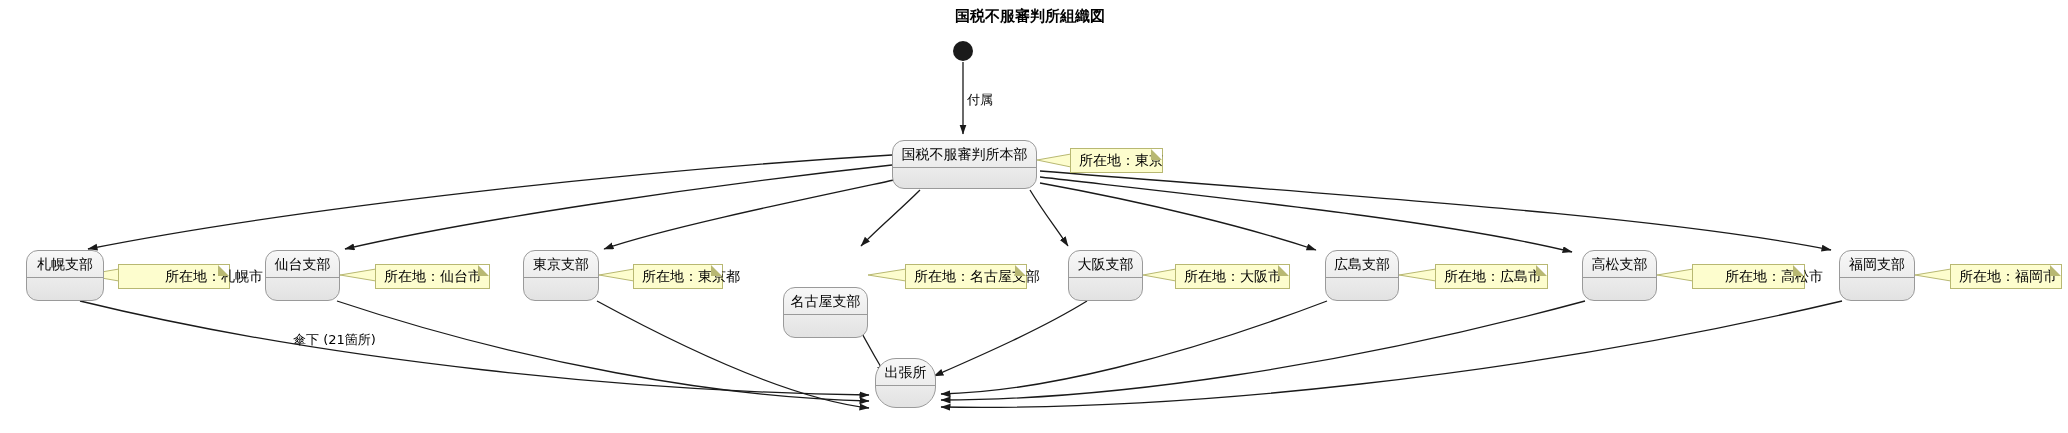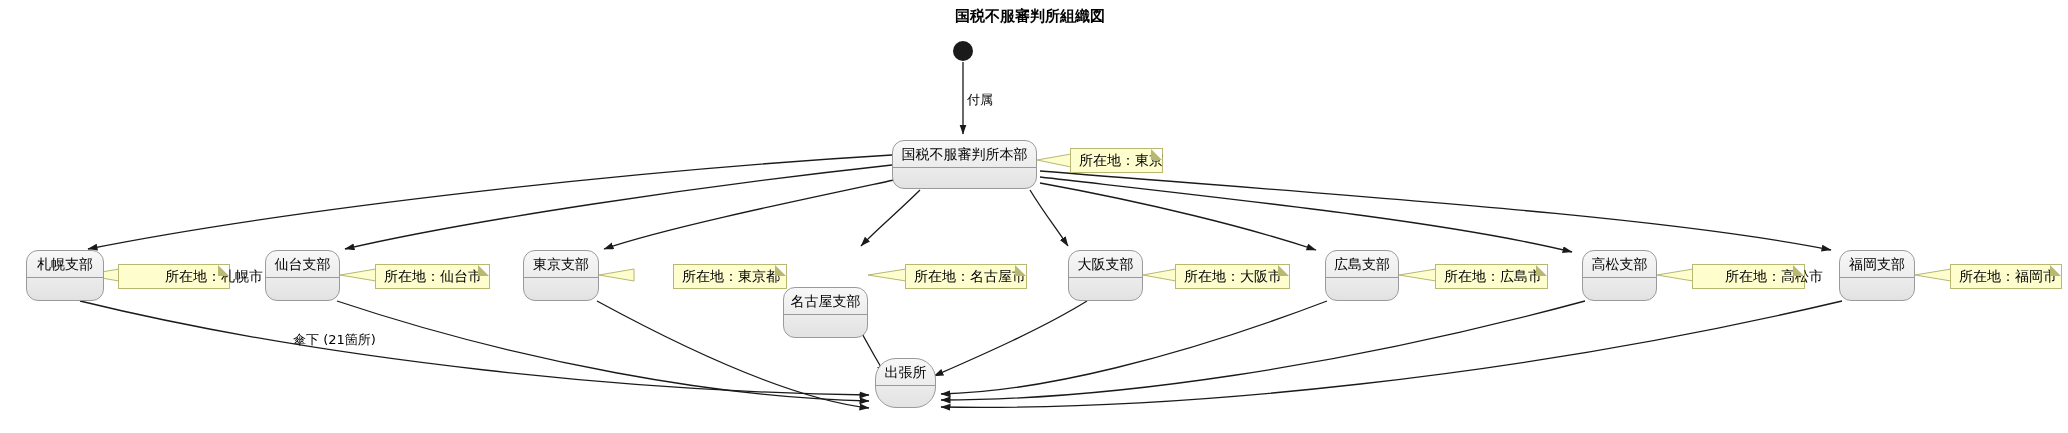--- a/index.html
+++ b/index.html
@@ -103,26 +103,26 @@
   <div class="note" style="left:118px;top:264px;width:112px;padding-left:46px;">所在地：札幌市</div>
 
   <div class="state" style="left:265px;top:250px;width:75px;height:51px;">
     <div class="state-title">仙台支部</div>
   </div>
   <div class="note" style="left:375px;top:264px;width:115px;">所在地：仙台市</div>
 
   <div class="state" style="left:523px;top:250px;width:76px;height:51px;">
     <div class="state-title">東京支部</div>
   </div>
-  <div class="note" style="left:633px;top:264px;width:114px;margin-left:40px;">所在地：東京都</div>
+  <div class="note" style="left:633px;top:264px;width:90px;">所在地：東京都</div>
 
   <div class="state" style="left:783px;top:250px;width:85px;height:51px;margin-top:37px;">
     <div class="state-title">名古屋支部</div>
   </div>
-  <div class="note" style="left:905px;top:264px;width:122px;">所在地：名古屋市</div>
+  <div class="note" style="left:905px;top:264px;width:122px;">所在地：名古屋支部</div>
 
   <div class="state" style="left:1068px;top:250px;width:75px;height:51px;">
     <div class="state-title">大阪支部</div>
   </div>
   <div class="note" style="left:1175px;top:264px;width:115px;">所在地：大阪市</div>
 
   <div class="state" style="left:1325px;top:250px;width:74px;height:51px;">
     <div class="state-title">広島支部</div>
   </div>
   <div class="note" style="left:1435px;top:264px;width:113px;">所在地：広島市</div>

